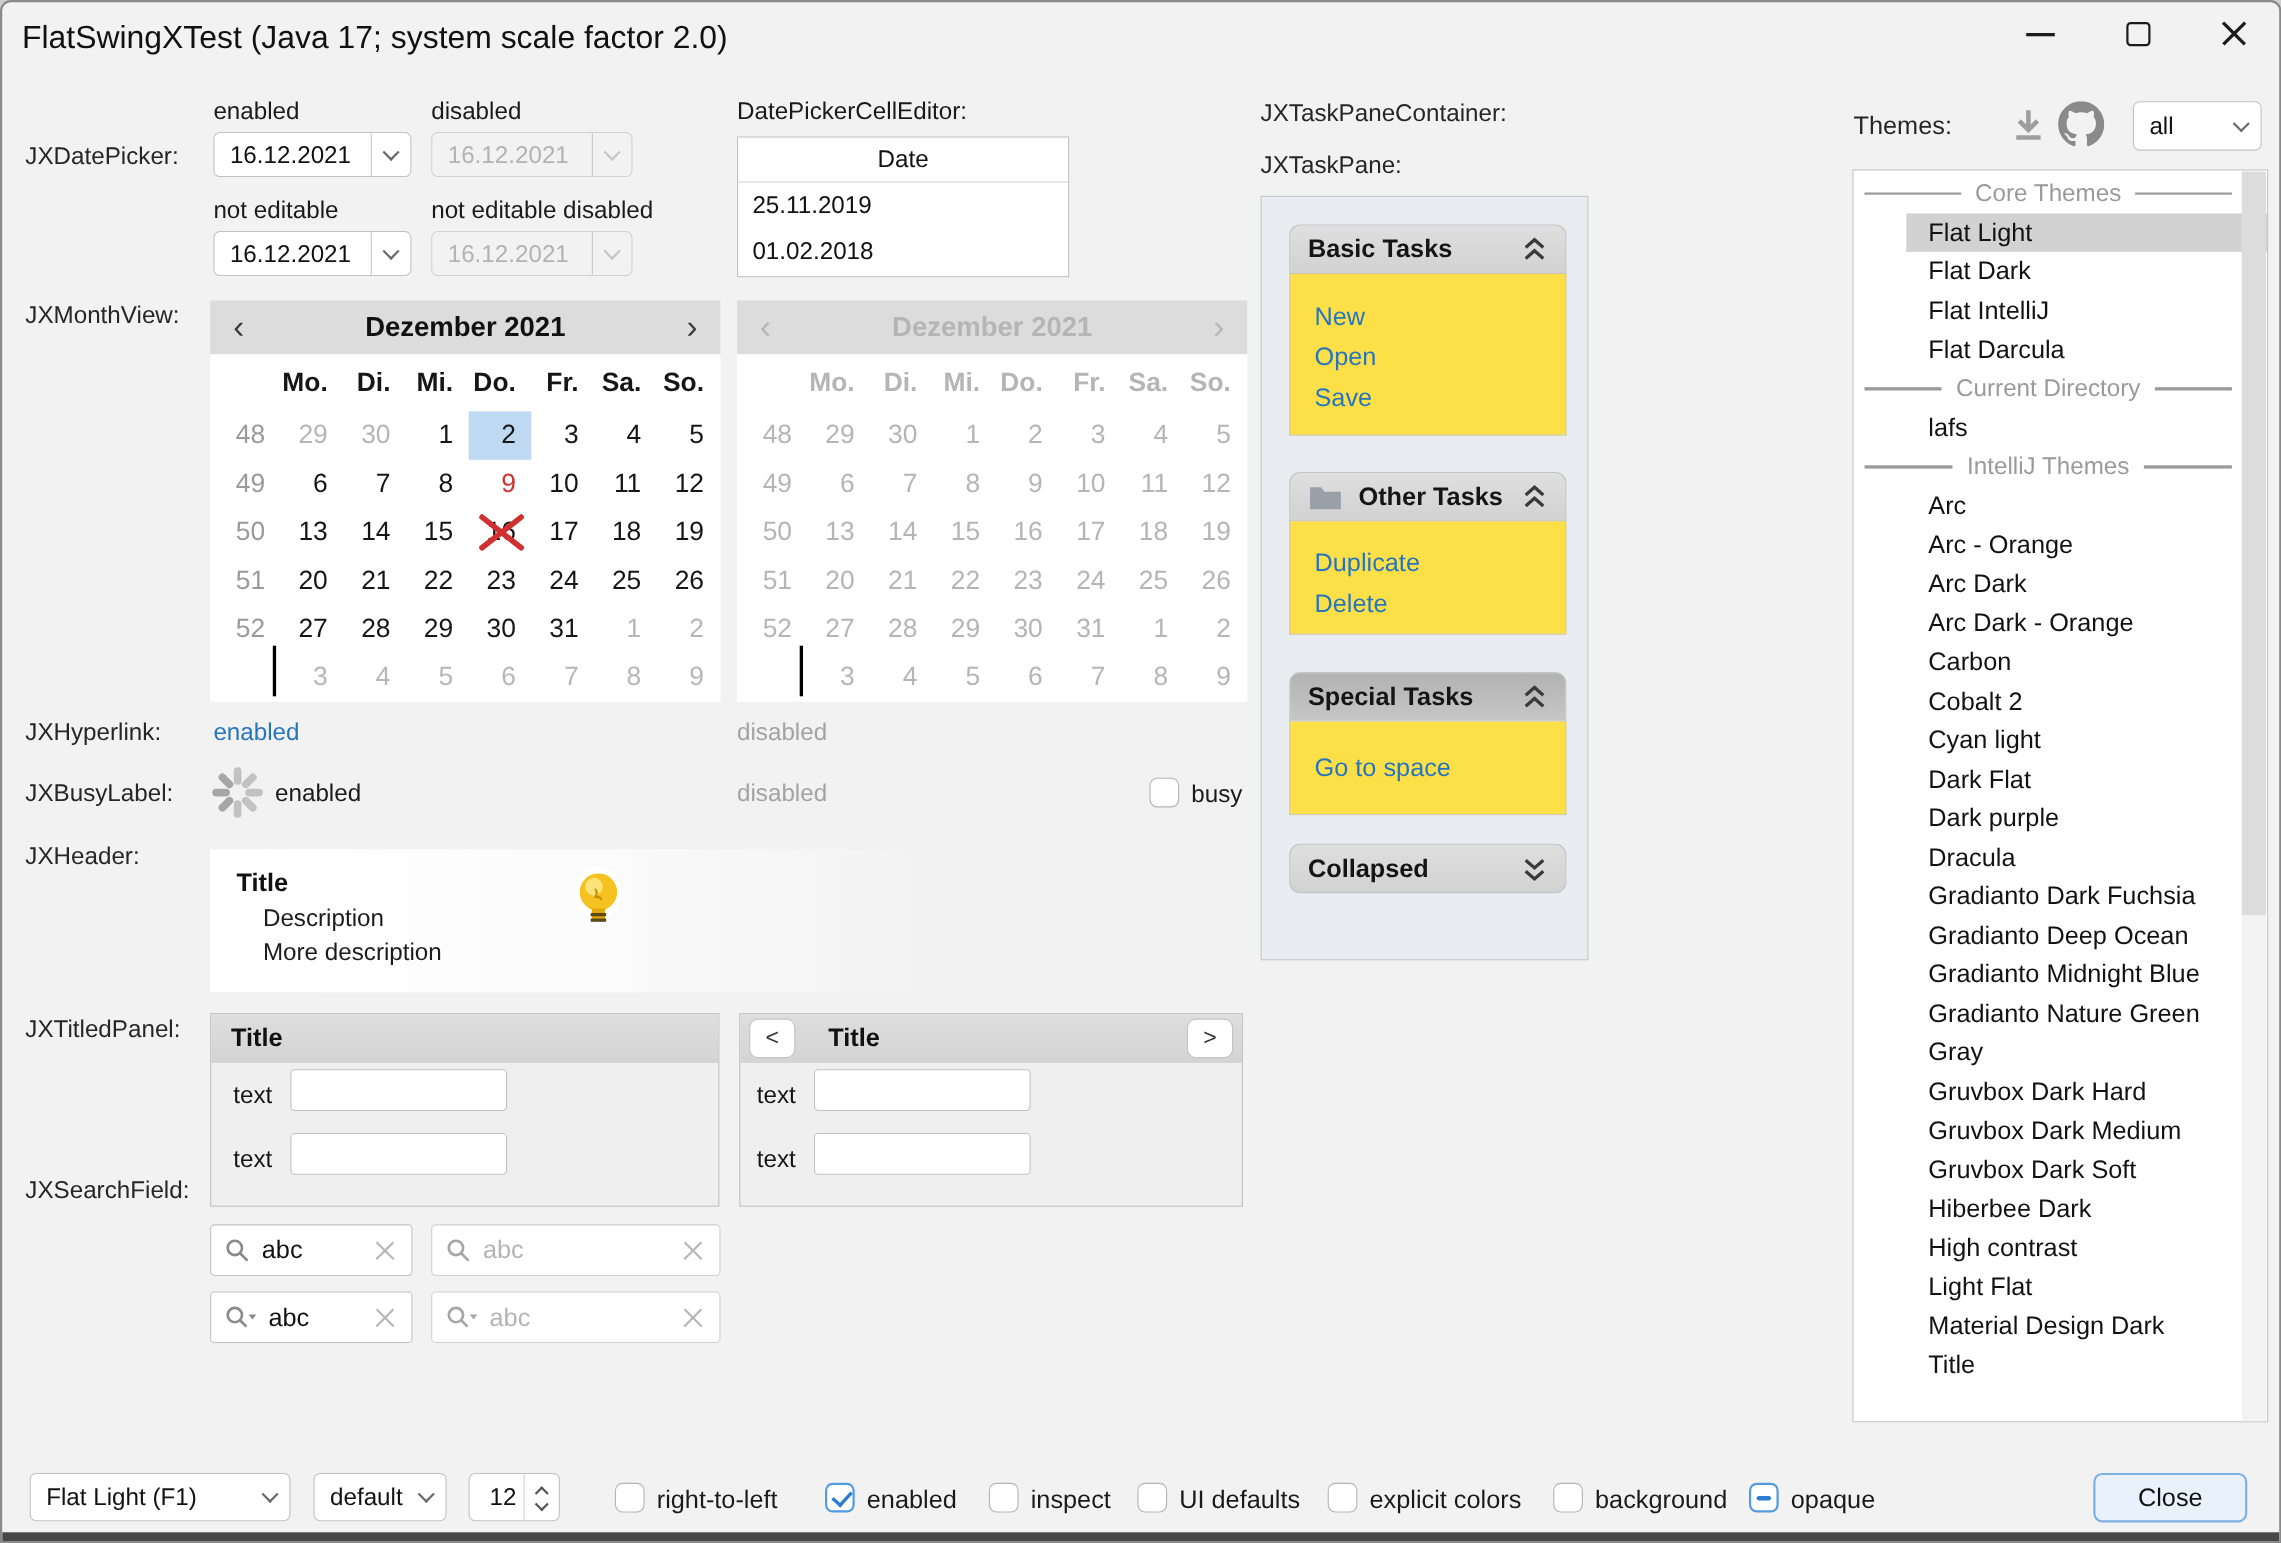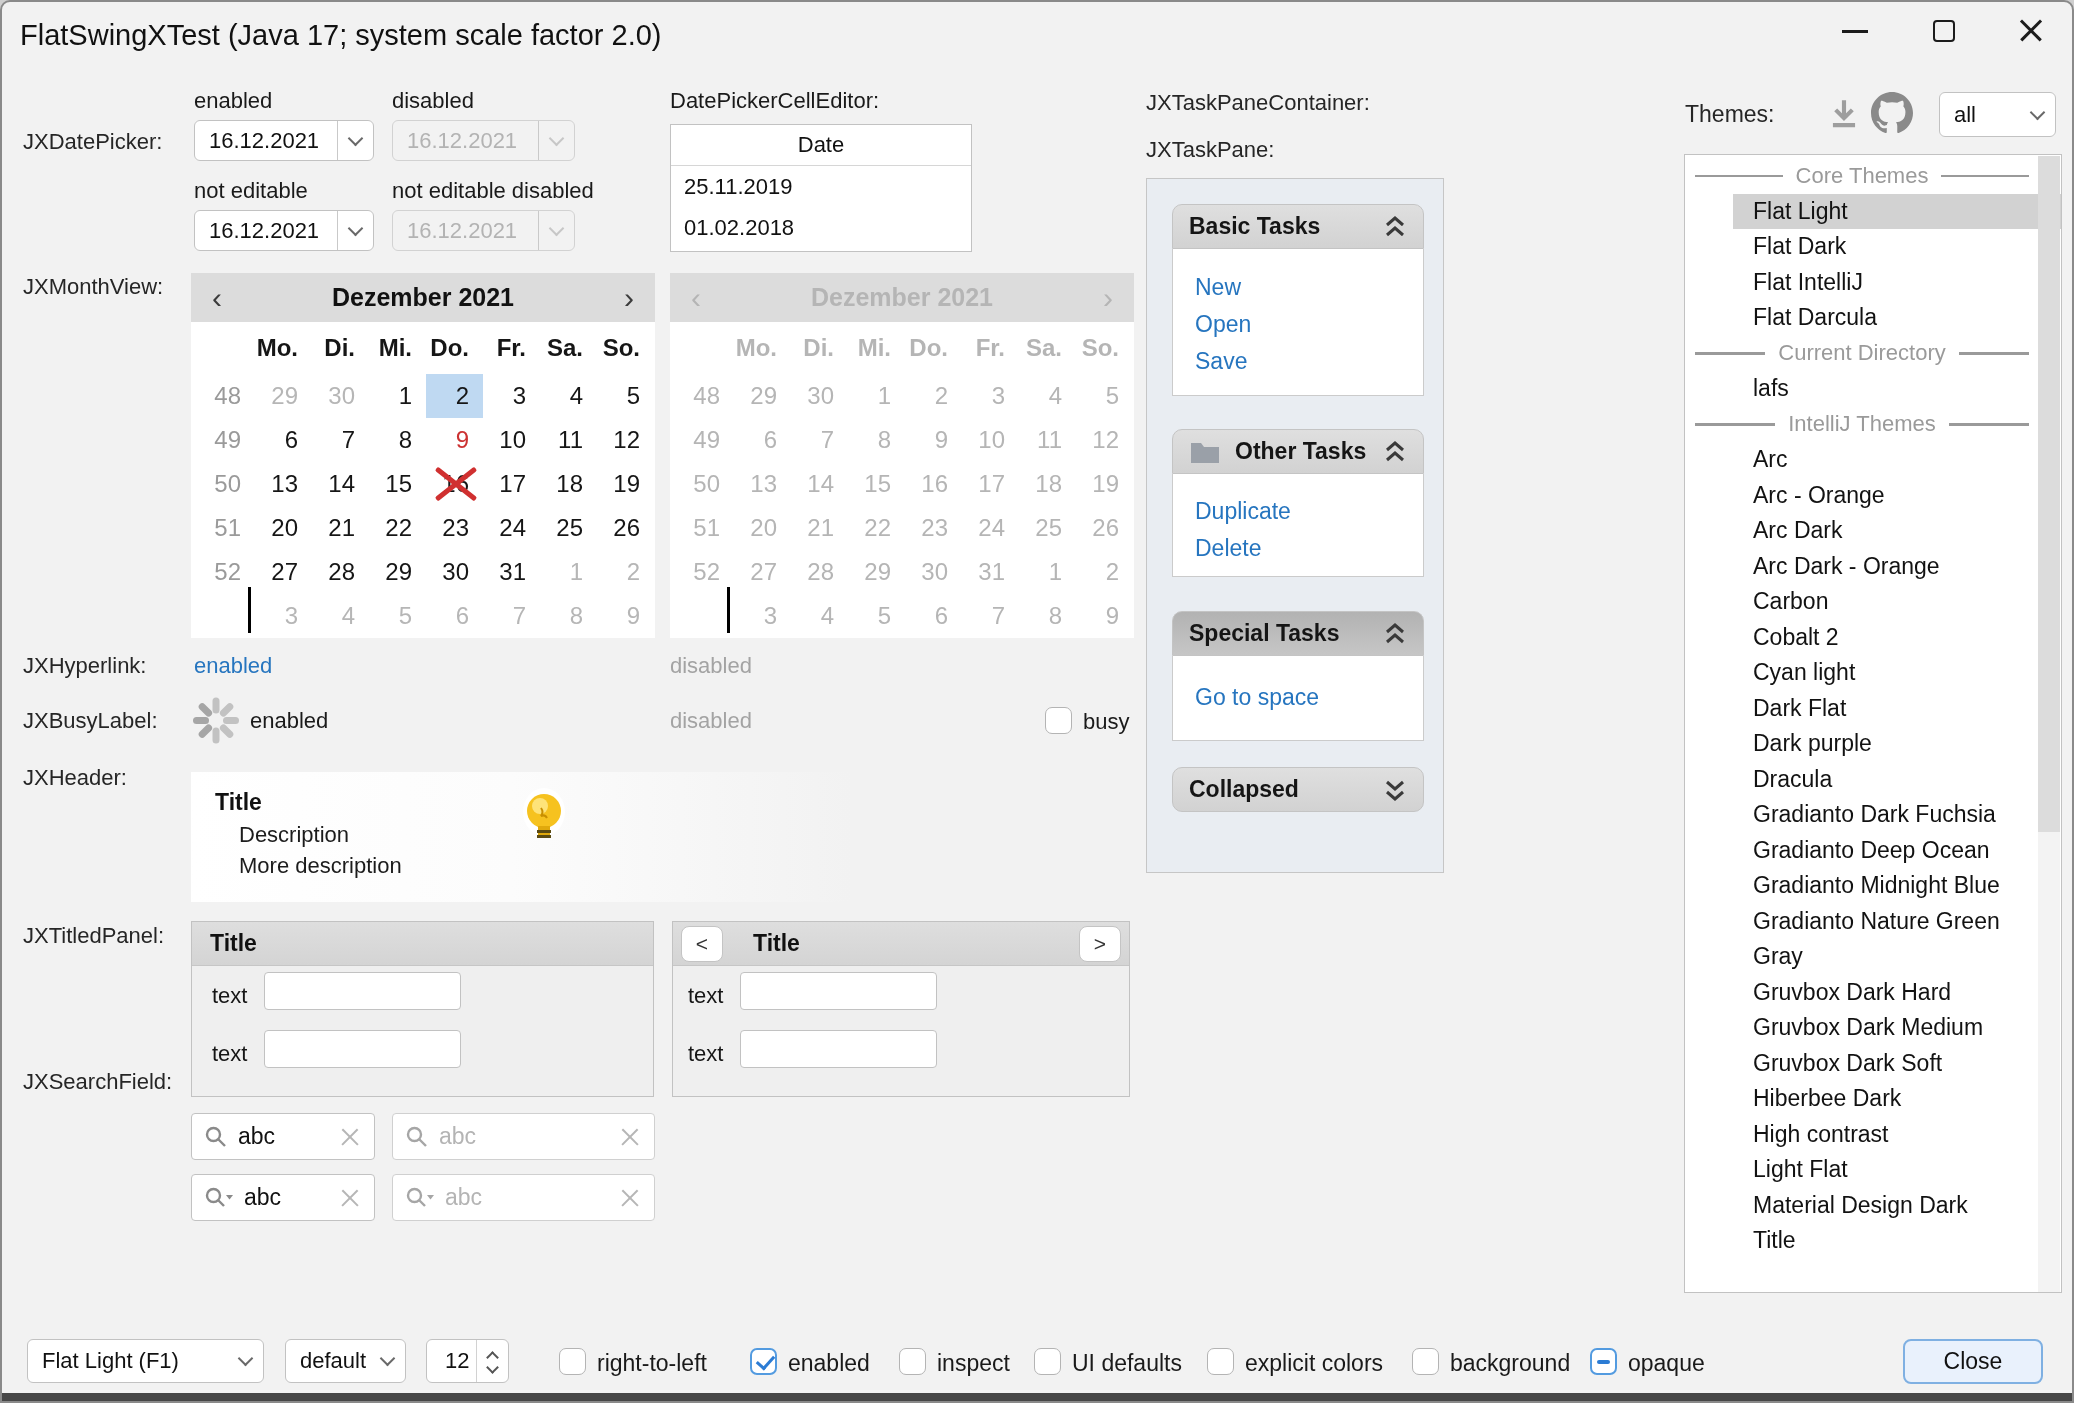--- a/index.html
+++ b/index.html
@@ -92,21 +92,21 @@
   .clear::before,.clear::after { content:""; position:absolute; left:-1px; top:9px; width:22px; height:2.4px; background:#b6b6b6; }
   .clear::before { transform:rotate(45deg); } .clear::after { transform:rotate(-45deg); }
 
   
   .tp-container { position:absolute; left:1144px; top:176px; width:298px; height:695px; background:#e9edf2; border:1px solid #c6c6c6; }
   .pane { position:absolute; left:25px; width:252px; }
   .pane-header { height:45px; background:linear-gradient(#dfdfdf,#d2d2d2); border:1px solid #c4c4c4; border-radius:10px 10px 0 0; display:flex; align-items:center; padding:0 16px; }
   .pane-header .pt { font-size:23px; font-weight:bold; color:#151515; }
   .pane.special .pane-header { background:linear-gradient(#b2b2b2,#c6c6c6); }
   .pane.collapsed .pane-header { border-radius:10px;text-align:right; }
-  .pane-body { background:#ffffff; border:1px solid #cbcbcb; border-top:none; padding-left:22px; }
+  .pane-body { background:#fde047; border:1px solid #cbcbcb; border-top:none; padding-left:22px; }
   .pane-body .plink { display:block; font-size:23px; color:#2675bf; line-height:37px; }
   .pane-chev { margin-left:auto; display:flex; }
 
   
   .theme-list { position:absolute; left:1682px; top:152px; width:378px; height:1139px; background:#fff; border:1px solid #c2c2c2; padding-top:3px; overflow:hidden; }
   .trow { height:35.5px; display:flex; align-items:center; padding-left:20px; font-size:23px; color:#121212; width:354px;margin-left:48px; }
   .trow.selected { background:#d2d2d2; }
   .tsep { height:35.5px; display:flex; align-items:center; gap:13px; color:#9a9a9a; font-size:22px; padding:0 10px; width:354px; }
   .tsep::before,.tsep::after { content:""; flex:1; height:2.5px; background:#9a9a9a; }
   .tscroll { position:absolute; right:1px; top:1px; width:22px; height:1137px; background:#f3f3f3; }

